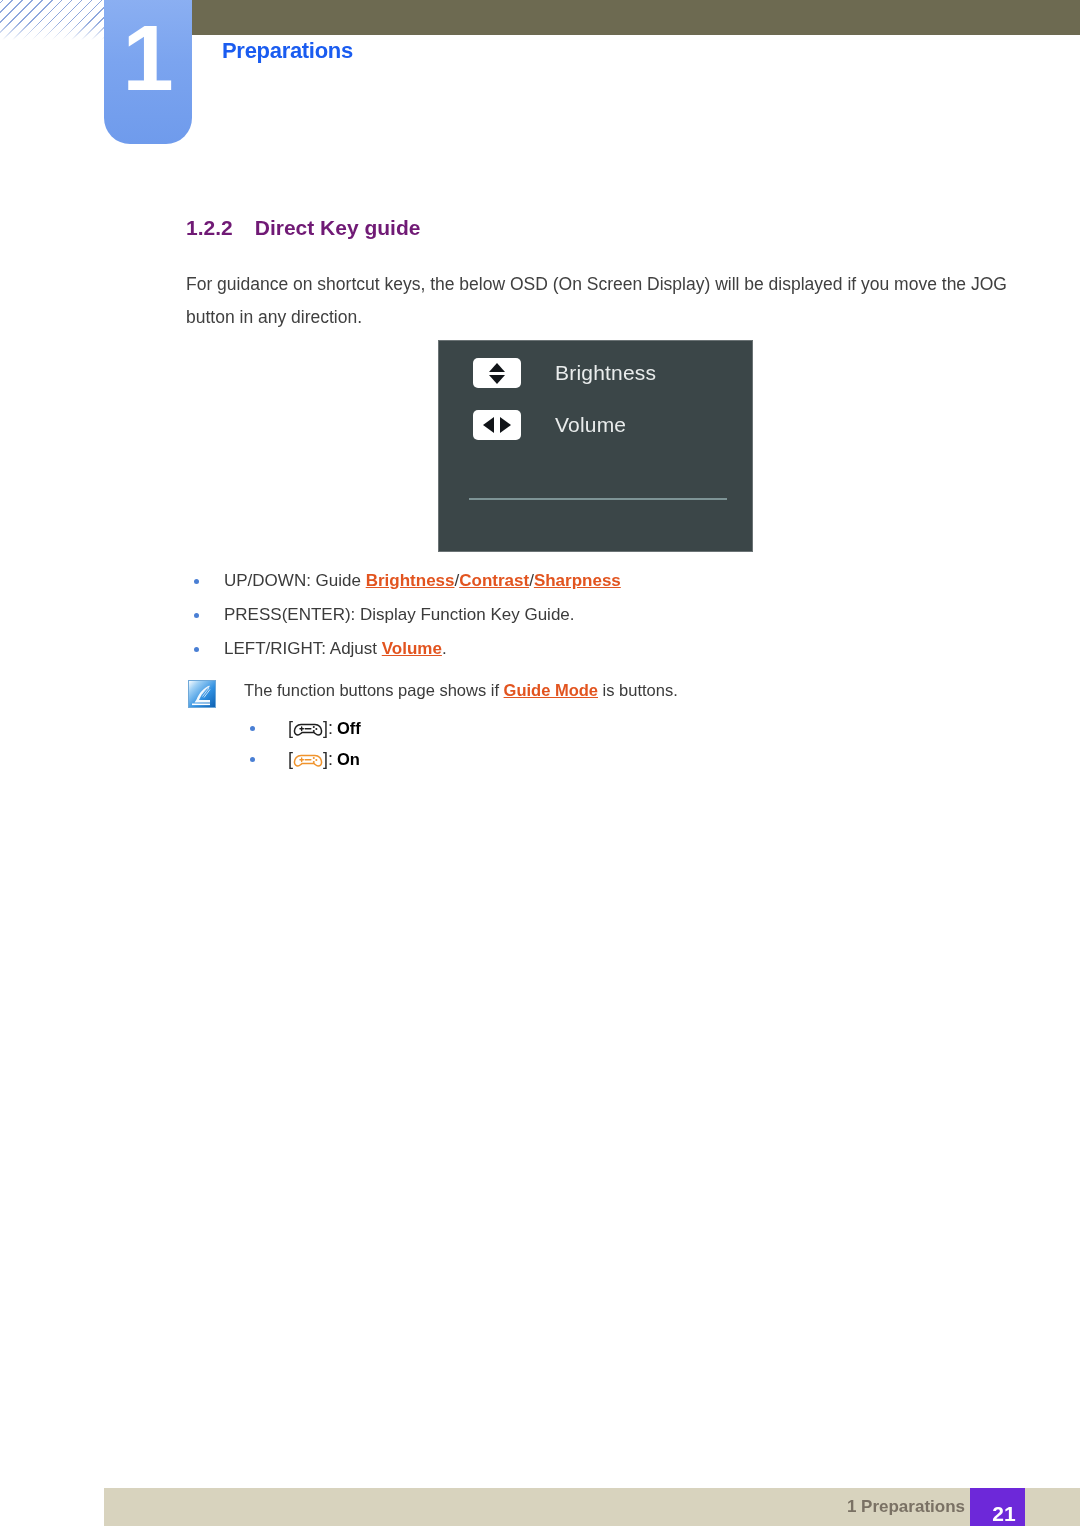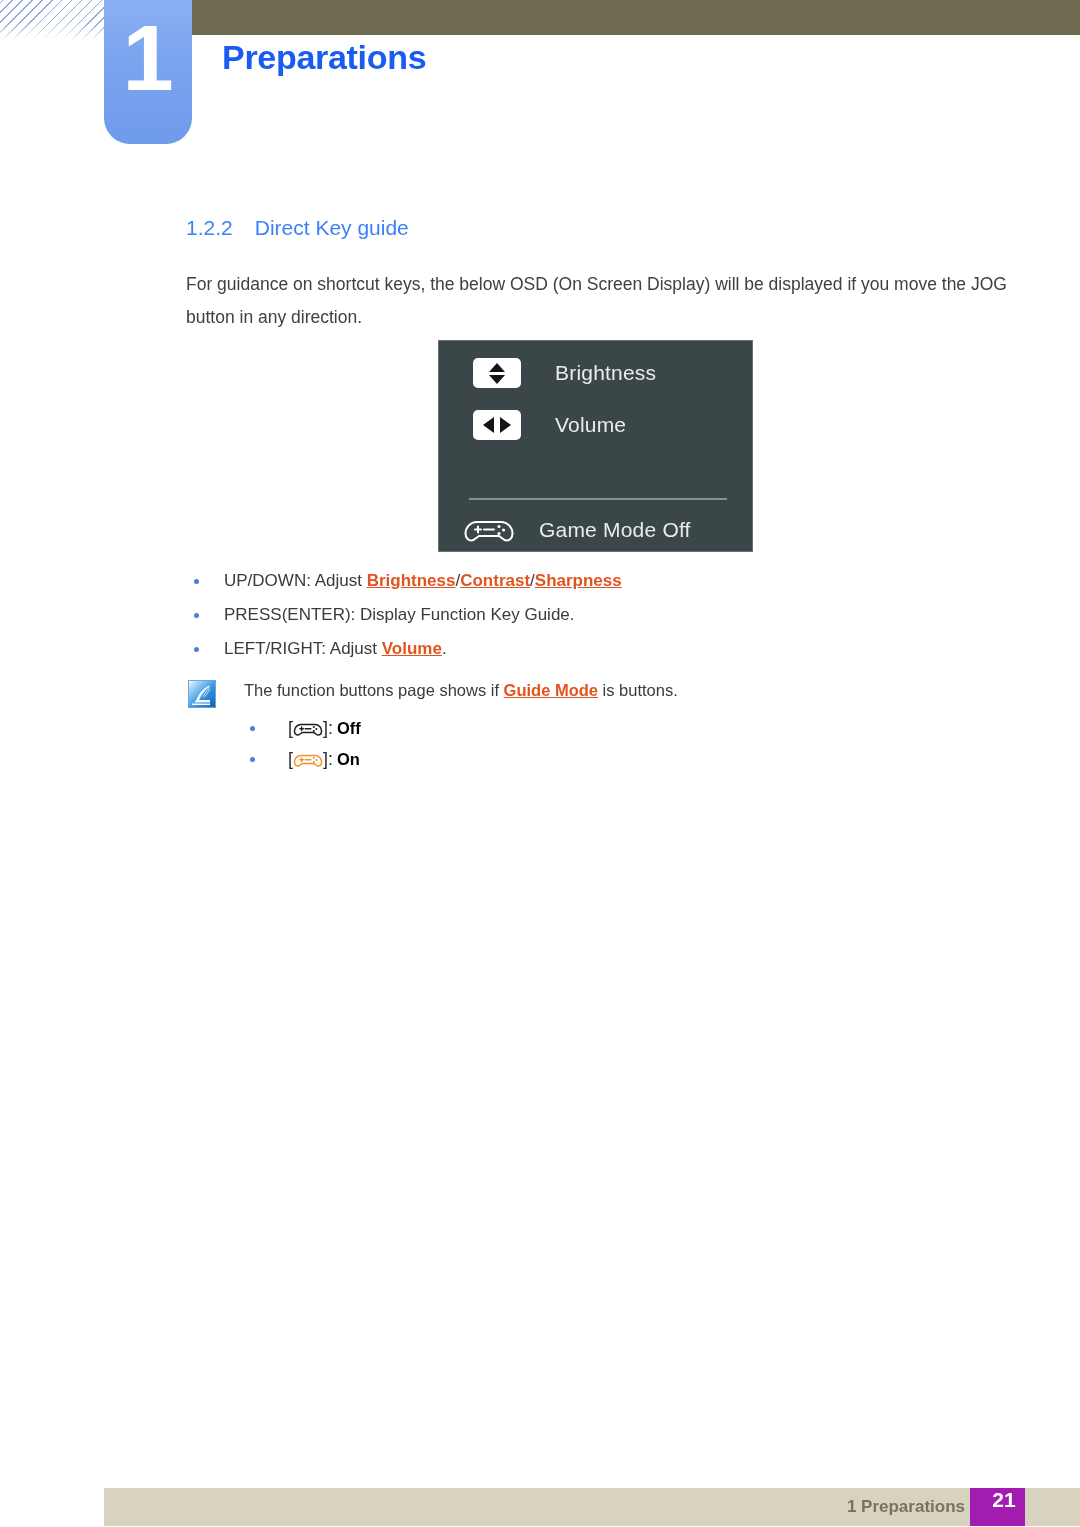--- a/index.html
+++ b/index.html
@@ -70,41 +70,41 @@
     line-height: 92px;
     font-weight: bold;
     color: #ffffff;
     font-family: "Liberation Sans", sans-serif;
   }
 
   .chapter-title {
     position: absolute;
     left: 222px;
     top: 38px;
-    font-size: 34px;
+    font-size: 22px;
     font-weight: bold;
     color: #1a5cf0;
     letter-spacing: -0.3px;
   }
 
   
   .content {
     position: absolute;
     left: 0;
     top: 150px;
     width: 1080px;
   }
 
   .section-heading {
     position: absolute;
     left: 186px;
     top: 66px;
     font-size: 21px;
-    font-weight: normal;
-    color: #3b82f6;
+    font-weight: bold;
+    color: #701a75;
     white-space: nowrap;
   }
   .section-heading .num { margin-right: 22px; }
 
   .intro-paragraph {
     position: absolute;
     left: 186px;
     top: 118px;
     width: 826px;
     font-size: 17.5px;
@@ -313,23 +313,23 @@
     font-size: 17px;
     font-weight: bold;
     color: #7a7164;
   }
   .footer-pagebox {
     position: absolute;
     left: 866px;
     top: 0;
     width: 55px;
     height: 38px;
-    background: #a21caf;
+    background: #6d28d9;
     display: flex;
-    align-items: flex-start;
+    align-items: flex-end;
     justify-content: center;
     padding-left: 13px;
   }
   .footer-pagenum {
     font-size: 21px;
     font-weight: bold;
     color: #ffffff;
   }
 </style>
 </head>
@@ -372,40 +372,27 @@
           <div class="tri-left"></div>
           <div class="tri-right"></div>
         </div>
       </div>
       <div class="osd-label">Volume</div>
     </div>
 
 
     <div class="osd-divider"></div>
 
-    <div class="osd-row r4">
-      <div class="osd-key">
-        <svg width="52" height="30" viewBox="0 0 52 30" aria-hidden="true">
-          <path d="M14 7 H38 C45 7 49.5 13 49.5 18.5 C49.5 23 46.5 25.5 43.5 25.5 C40.5 25.5 38.5 22.5 36 21 H16 C13.5 22.5 11.5 25.5 8.5 25.5 C5.5 25.5 2.5 23 2.5 18.5 C2.5 13 7 7 14 7 Z" fill="none" stroke="#ffffff" stroke-width="2"></path>
-          <path d="M12 14.5 H18 M15 11.5 V17.5" stroke="#ffffff" stroke-width="2" stroke-linecap="round"></path>
-          <path d="M21 14.5 H31" stroke="#ffffff" stroke-width="2" stroke-linecap="round"></path>
-          <circle cx="36" cy="11.5" r="1.6" fill="#ffffff"></circle>
-          <circle cx="40.5" cy="15" r="1.6" fill="#ffffff"></circle>
-          <circle cx="36" cy="18.5" r="1.6" fill="#ffffff"></circle>
-        </svg>
-      </div>
-      <div class="osd-label">Game Mode Off</div>
-    </div>
 
   </div>
 
   <div class="bullet-list">
 
     <div class="bullet-item">
-      <span>UP/DOWN: Adjust </span><span class="hl">Brightness</span><span class="sep">/</span><span class="hl">Contrast</span><span class="sep">/</span><span class="hl">Sharpness</span>
+      <span>UP/DOWN: Guide </span><span class="hl">Brightness</span><span class="sep">/</span><span class="hl">Contrast</span><span class="sep">/</span><span class="hl">Sharpness</span>
     </div>
 
     <div class="bullet-item">
       <span>PRESS(ENTER): Display Function Key Guide.</span>
     </div>
 
     <div class="bullet-item">
       <span>LEFT/RIGHT: Adjust </span><span class="hl">Volume</span><span>.</span>
     </div>
 

